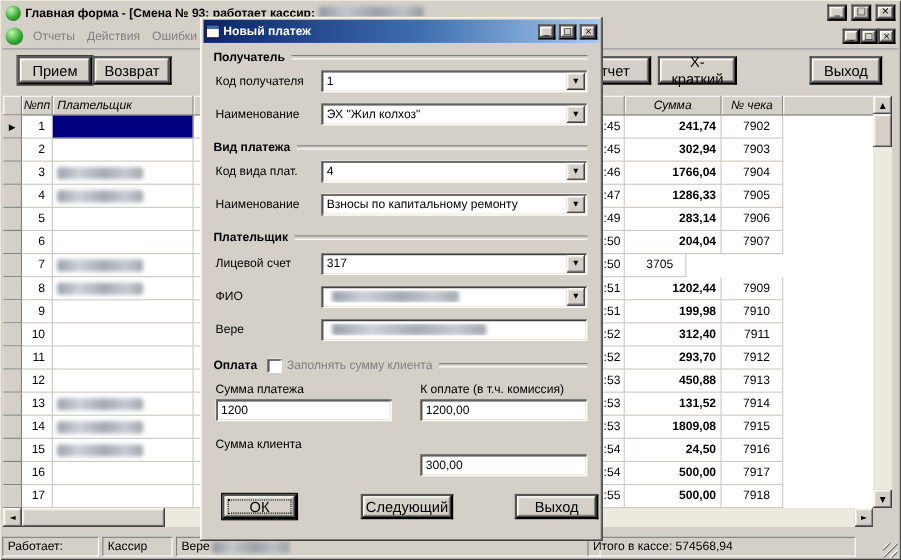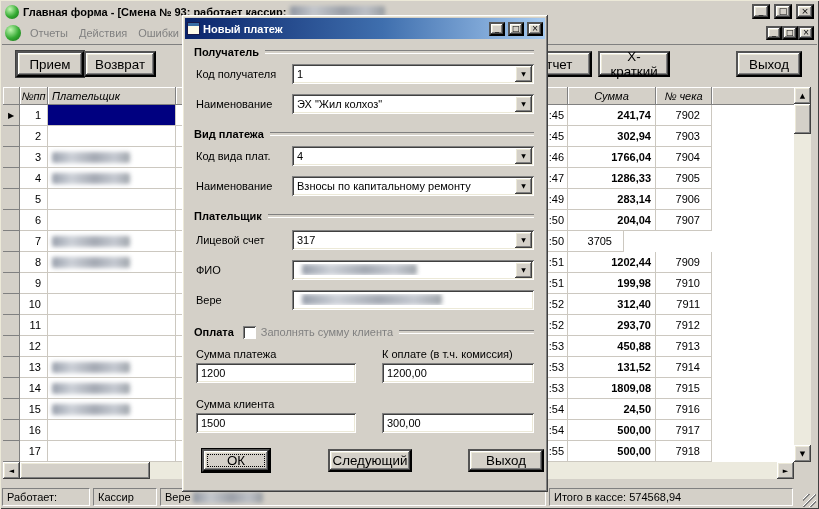--- a/index.html
+++ b/index.html
@@ -75,21 +75,21 @@
   .hthumb{position:absolute;left:17px;top:0;width:130px;height:17px;}
   .corner{position:absolute;left:794px;top:462px;width:17px;height:17px;background:#d4d0c8;}
 
   
   .statusbar{position:absolute;left:2px;right:2px;bottom:0;height:24px;}
   .spanel{position:absolute;top:3px;height:18px;box-sizing:border-box;border:1px solid;
     border-color:#808080 #fff #fff #808080;display:flex;align-items:center;padding:0 4px;overflow:hidden;white-space:nowrap;}
   .p1{left:0;width:88px;}
   .p2{left:91px;width:64px;}
   .p3{left:158px;width:386px;}
-  .p4{left:547px;width:244px;}
+  .p4{left:532px;width:244px;}
   .sizegrip{position:absolute;right:1px;bottom:2px;width:13px;height:13px;
     background:repeating-linear-gradient(135deg,transparent 0 3px,#fff 3px 4px,#808080 4px 5px);}
 
   
   .redact{display:inline-block;height:11px;border-radius:2px;flex:none;
     background:linear-gradient(90deg,#7e8796,#c0c5ce 25%,#8d94a0 55%,#b7bcc6 80%,#899098);
     filter:blur(2px);opacity:.8;}
 
   
   .dialog{position:absolute;left:182px;top:15px;width:366px;height:477px;background:#d4d0c8;
@@ -473,23 +473,20 @@
     <span class="flbl2" style="left:200px;top:332px">К оплате (в т.ч. комиссия)</span>
     <div class="tinput sunken" style="left:14px;top:348px;width:160px">
         <span>1200</span>
       </div>
     <div class="tinput sunken" style="left:200px;top:348px;width:152px">
         <span>1200,00</span>
       </div>
 
     <span class="flbl2" style="left:14px;top:382px">Сумма клиента</span>
     <span class="flbl2" style="left:200px;top:404px">Сдача</span>
-    <div class="tinput sunken" style="left:14px;top:398px;width:160px">
-        <span>1500</span>
-      </div>
     <div class="tinput sunken" style="left:200px;top:398px;width:152px">
         <span>300,00</span>
       </div>
 
     <button class="btn dbtn raised default" style="left:20px;width:68px">ОК</button>
     <button class="btn dbtn raised" style="left:146px;width:84px">Следующий</button>
     <button class="btn dbtn raised" style="left:286px;width:76px">Выход</button>
   </div>
 
 </div>

